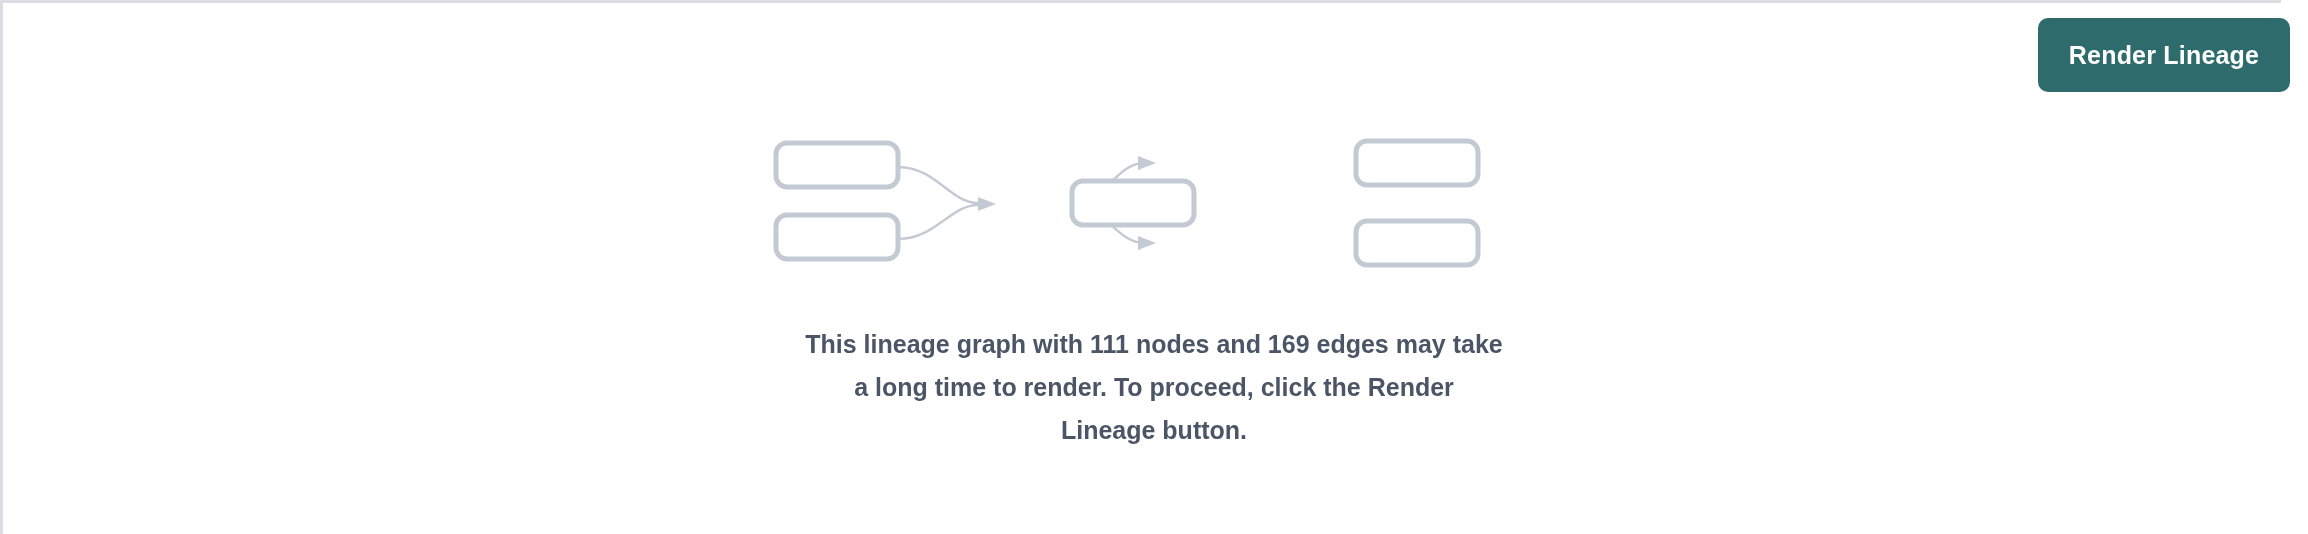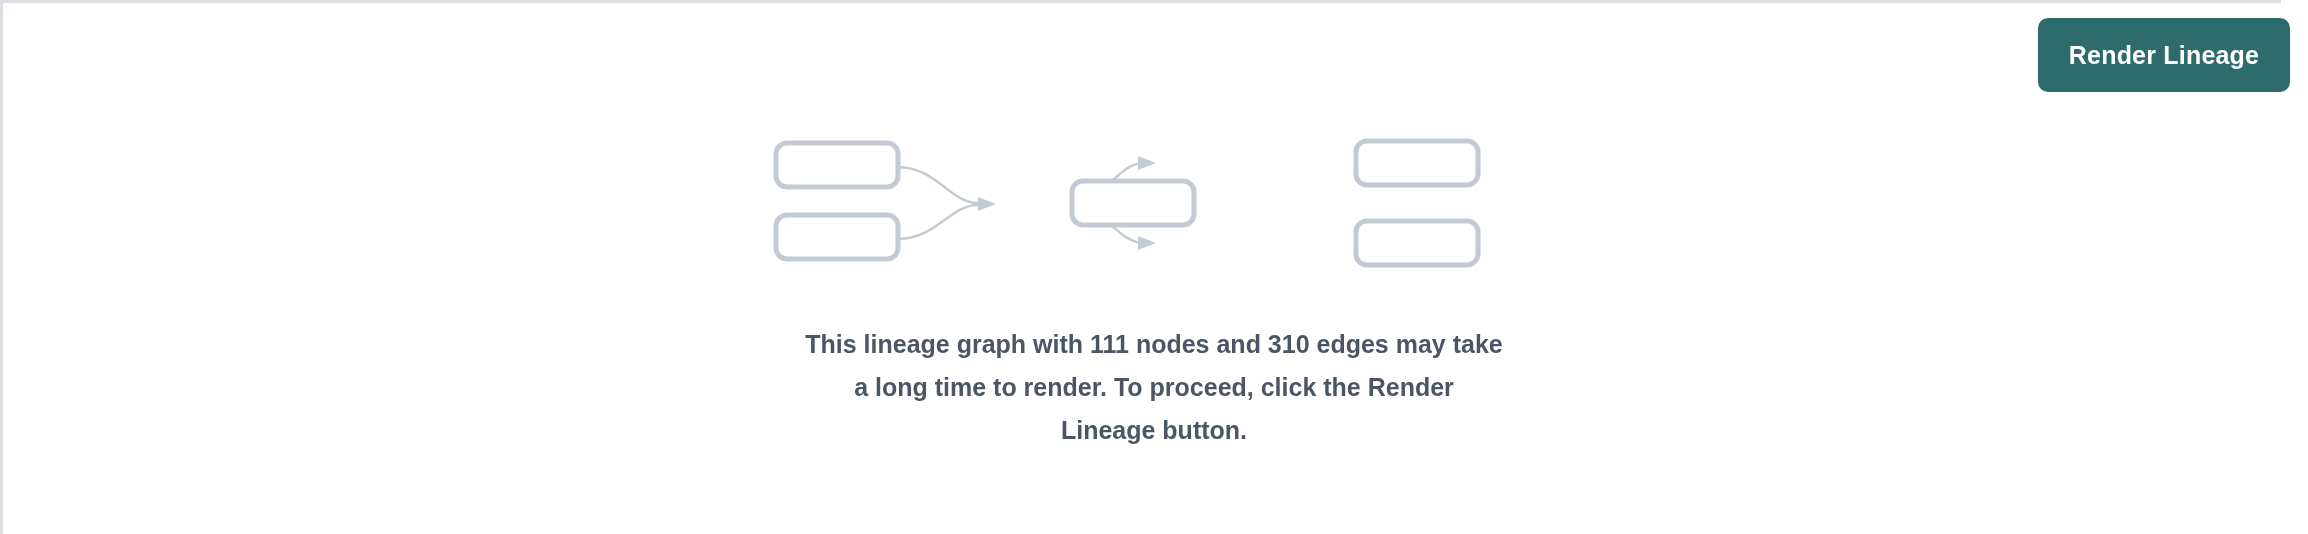--- a/index.html
+++ b/index.html
@@ -119,15 +119,15 @@
       <polygon class="edge-head" points="378,111 396,118 378,125"></polygon>
 
       <rect class="node-rect" x="16" y="18" width="122" height="44" rx="11" ry="11"></rect>
       <rect class="node-rect" x="16" y="90" width="122" height="44" rx="11" ry="11"></rect>
       <rect class="node-rect" x="312" y="56" width="122" height="44" rx="11" ry="11"></rect>
       <rect class="node-rect" x="596" y="16" width="122" height="44" rx="11" ry="11"></rect>
       <rect class="node-rect" x="596" y="96" width="122" height="44" rx="11" ry="11"></rect>
     </svg>
   </div>
 
-  <div class="message">This lineage graph with 111 nodes and 310 edges may take a long time to render. To proceed, click the Render Lineage button.</div>
+  <div class="message">This lineage graph with 111 nodes and 169 edges may take a long time to render. To proceed, click the Render Lineage button.</div>
 
 </div>
 
 </body></html>

